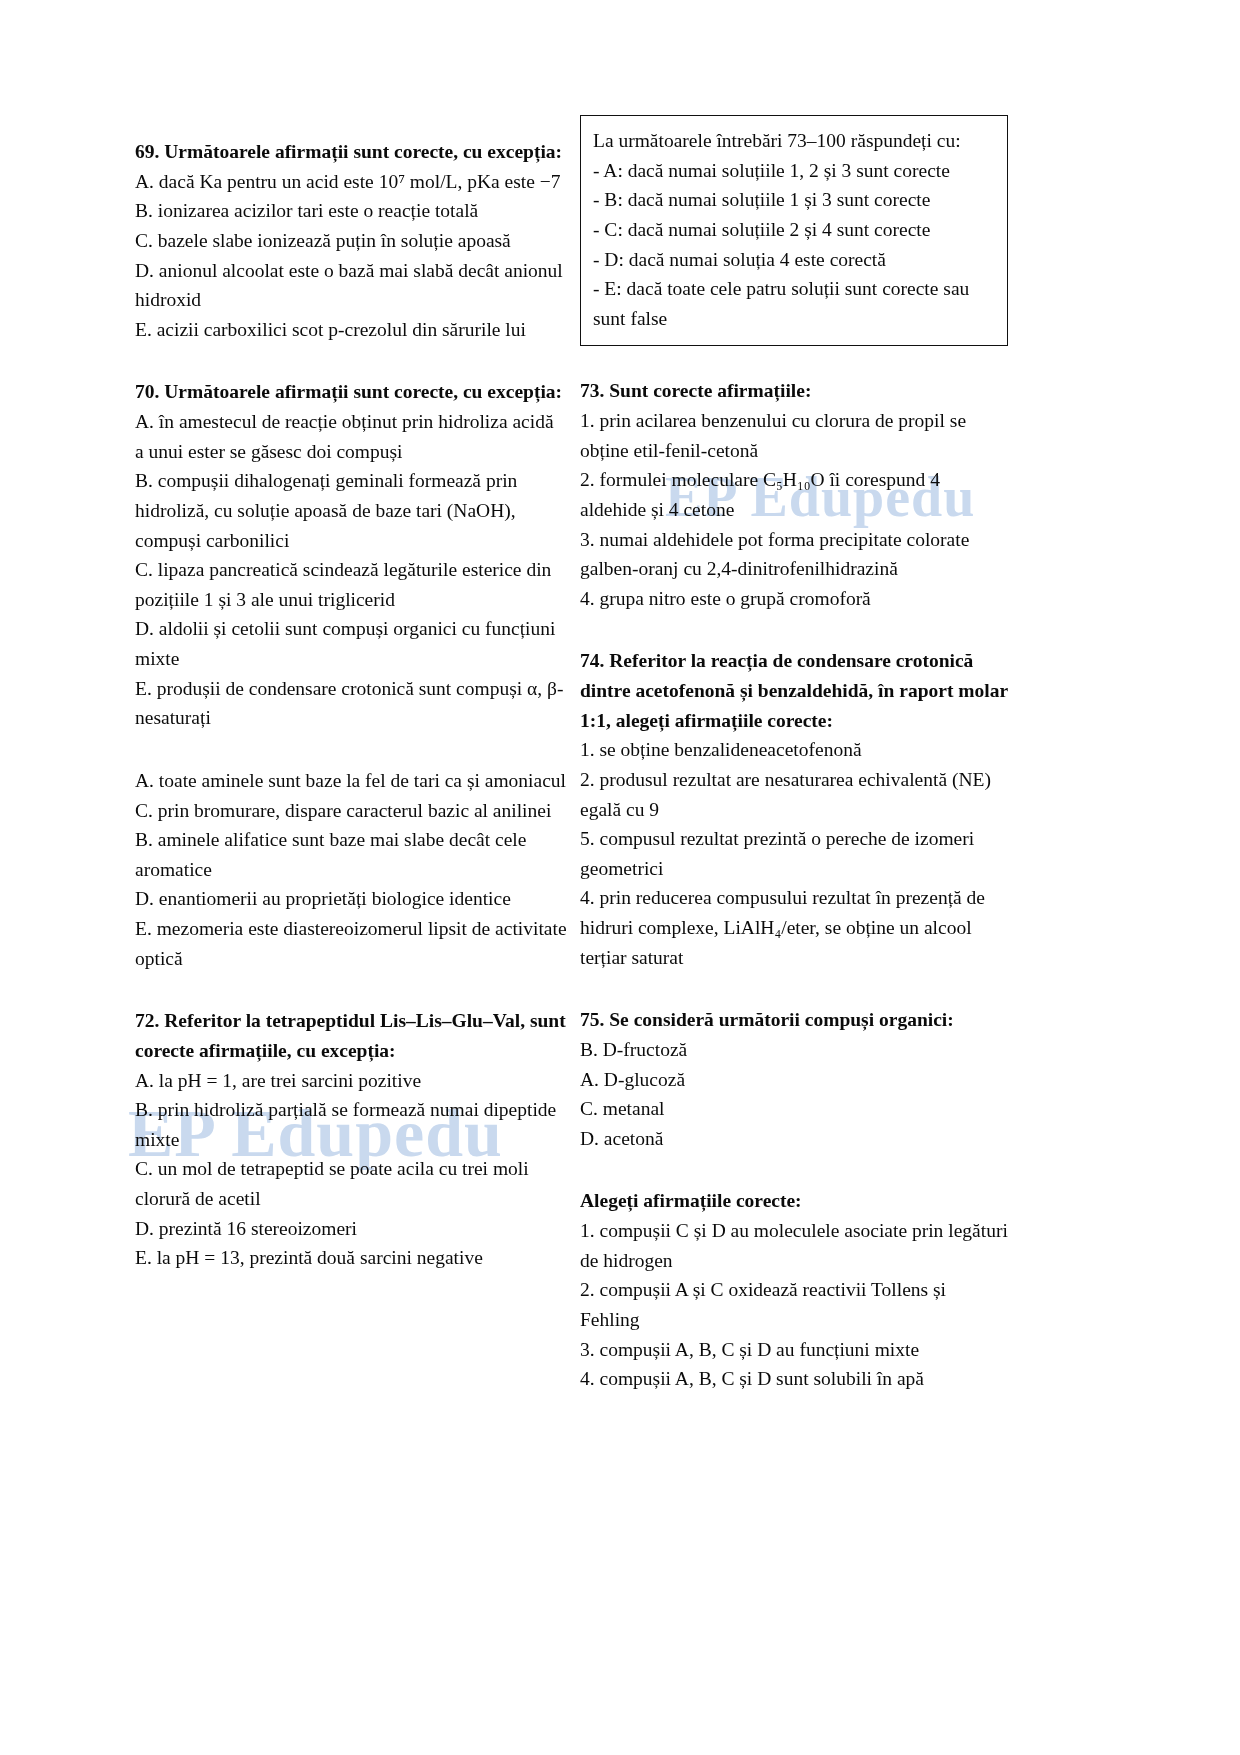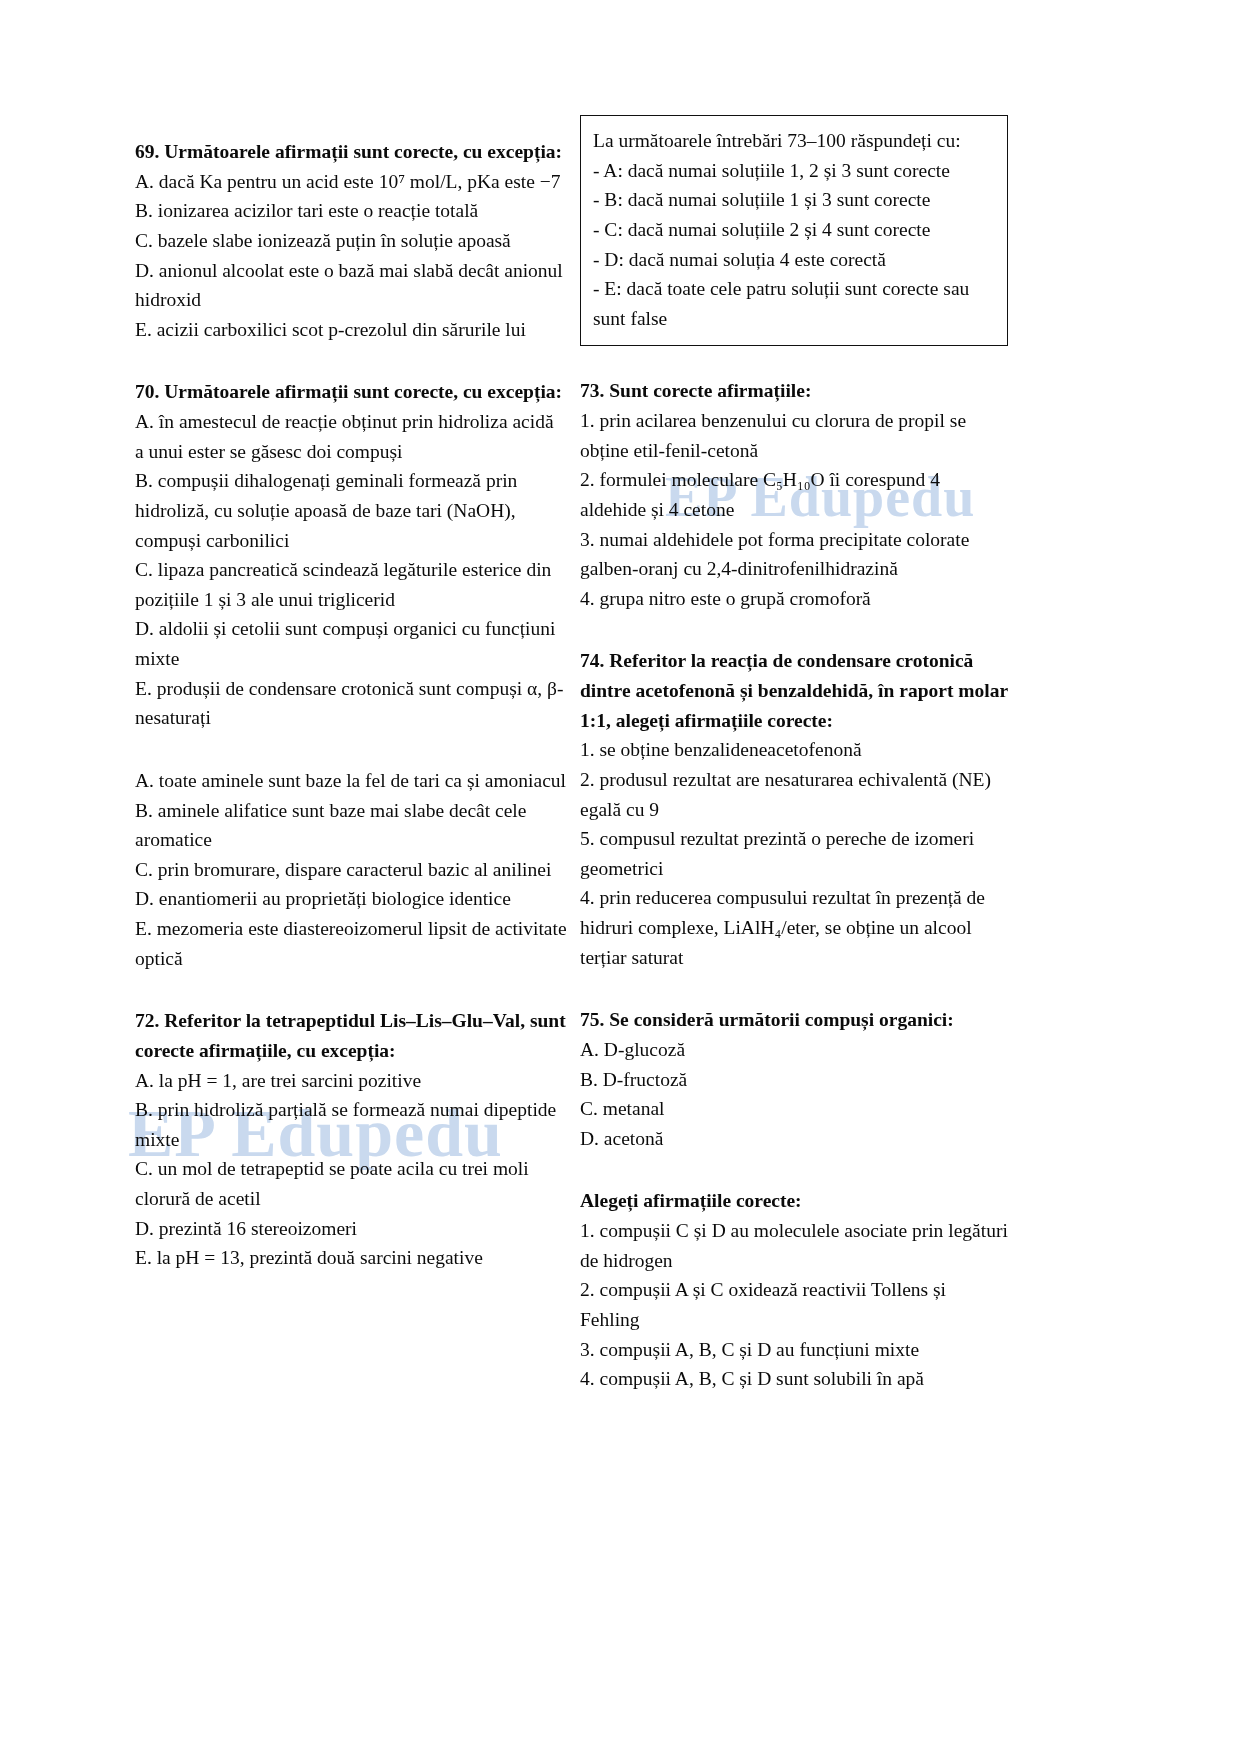--- a/index.html
+++ b/index.html
@@ -73,22 +73,22 @@
         <p class="q-title">70. Următoarele afirmații sunt corecte, cu excepția:</p>
         <p class="q-line">A. în amestecul de reacție obținut prin hidroliza acidă a unui ester se găsesc doi compuși</p>
         <p class="q-line">B. compușii dihalogenați geminali formează prin hidroliză, cu soluție apoasă de baze tari (NaOH), compuși carbonilici</p>
         <p class="q-line">C. lipaza pancreatică scindează legăturile esterice din pozițiile 1 și 3 ale unui triglicerid</p>
         <p class="q-line">D. aldolii și cetolii sunt compuși organici cu funcțiuni mixte</p>
         <p class="q-line">E. produșii de condensare crotonică sunt compuși α, β-nesaturați</p>
       </section>
 
       <section class="question">
         <p class="q-line">A. toate aminele sunt baze la fel de tari ca și amoniacul</p>
+        <p class="q-line">C. prin bromurare, dispare caracterul bazic al anilinei</p>
         <p class="q-line">B. aminele alifatice sunt baze mai slabe decât cele aromatice</p>
-        <p class="q-line">C. prin bromurare, dispare caracterul bazic al anilinei</p>
         <p class="q-line">D. enantiomerii au proprietăți biologice identice</p>
         <p class="q-line">E. mezomeria este diastereoizomerul lipsit de activitate optică</p>
       </section>
 
       <section class="question">
         <p class="q-title">72. Referitor la tetrapeptidul Lis–Lis–Glu–Val, sunt corecte afirmațiile, cu excepția:</p>
         <p class="q-line">A. la pH = 1, are trei sarcini pozitive</p>
         <p class="q-line">B. prin hidroliză parțială se formează numai dipeptide mixte</p>
         <p class="q-line">C. un mol de tetrapeptid se poate acila cu trei moli clorură de acetil</p>
         <p class="q-line">D. prezintă 16 stereoizomeri</p>
@@ -119,22 +119,22 @@
       <section class="question">
         <p class="q-title">74. Referitor la reacția de condensare crotonică dintre acetofenonă și benzaldehidă, în raport molar 1:1, alegeți afirmațiile corecte:</p>
         <p class="q-line">1. se obține benzalideneacetofenonă</p>
         <p class="q-line">2. produsul rezultat are nesaturarea echivalentă (NE) egală cu 9</p>
         <p class="q-line">5. compusul rezultat prezintă o pereche de izomeri geometrici</p>
         <p class="q-line">4. prin reducerea compusului rezultat în prezență de hidruri complexe, LiAlH₄/eter, se obține un alcool terțiar saturat</p>
       </section>
 
       <section class="question">
         <p class="q-title">75. Se consideră următorii compuși organici:</p>
+        <p class="q-line">B. D-fructoză</p>
         <p class="q-line">A. D-glucoză</p>
-        <p class="q-line">B. D-fructoză</p>
         <p class="q-line">C. metanal</p>
         <p class="q-line">D. acetonă</p>
       </section>
 
       <section class="question">
         <p class="q-title">Alegeți afirmațiile corecte:</p>
         <p class="q-line">1. compușii C și D au moleculele asociate prin legături de hidrogen</p>
         <p class="q-line">2. compușii A și C oxidează reactivii Tollens și Fehling</p>
         <p class="q-line">3. compușii A, B, C și D au funcțiuni mixte</p>
         <p class="q-line">4. compușii A, B, C și D sunt solubili în apă</p>

